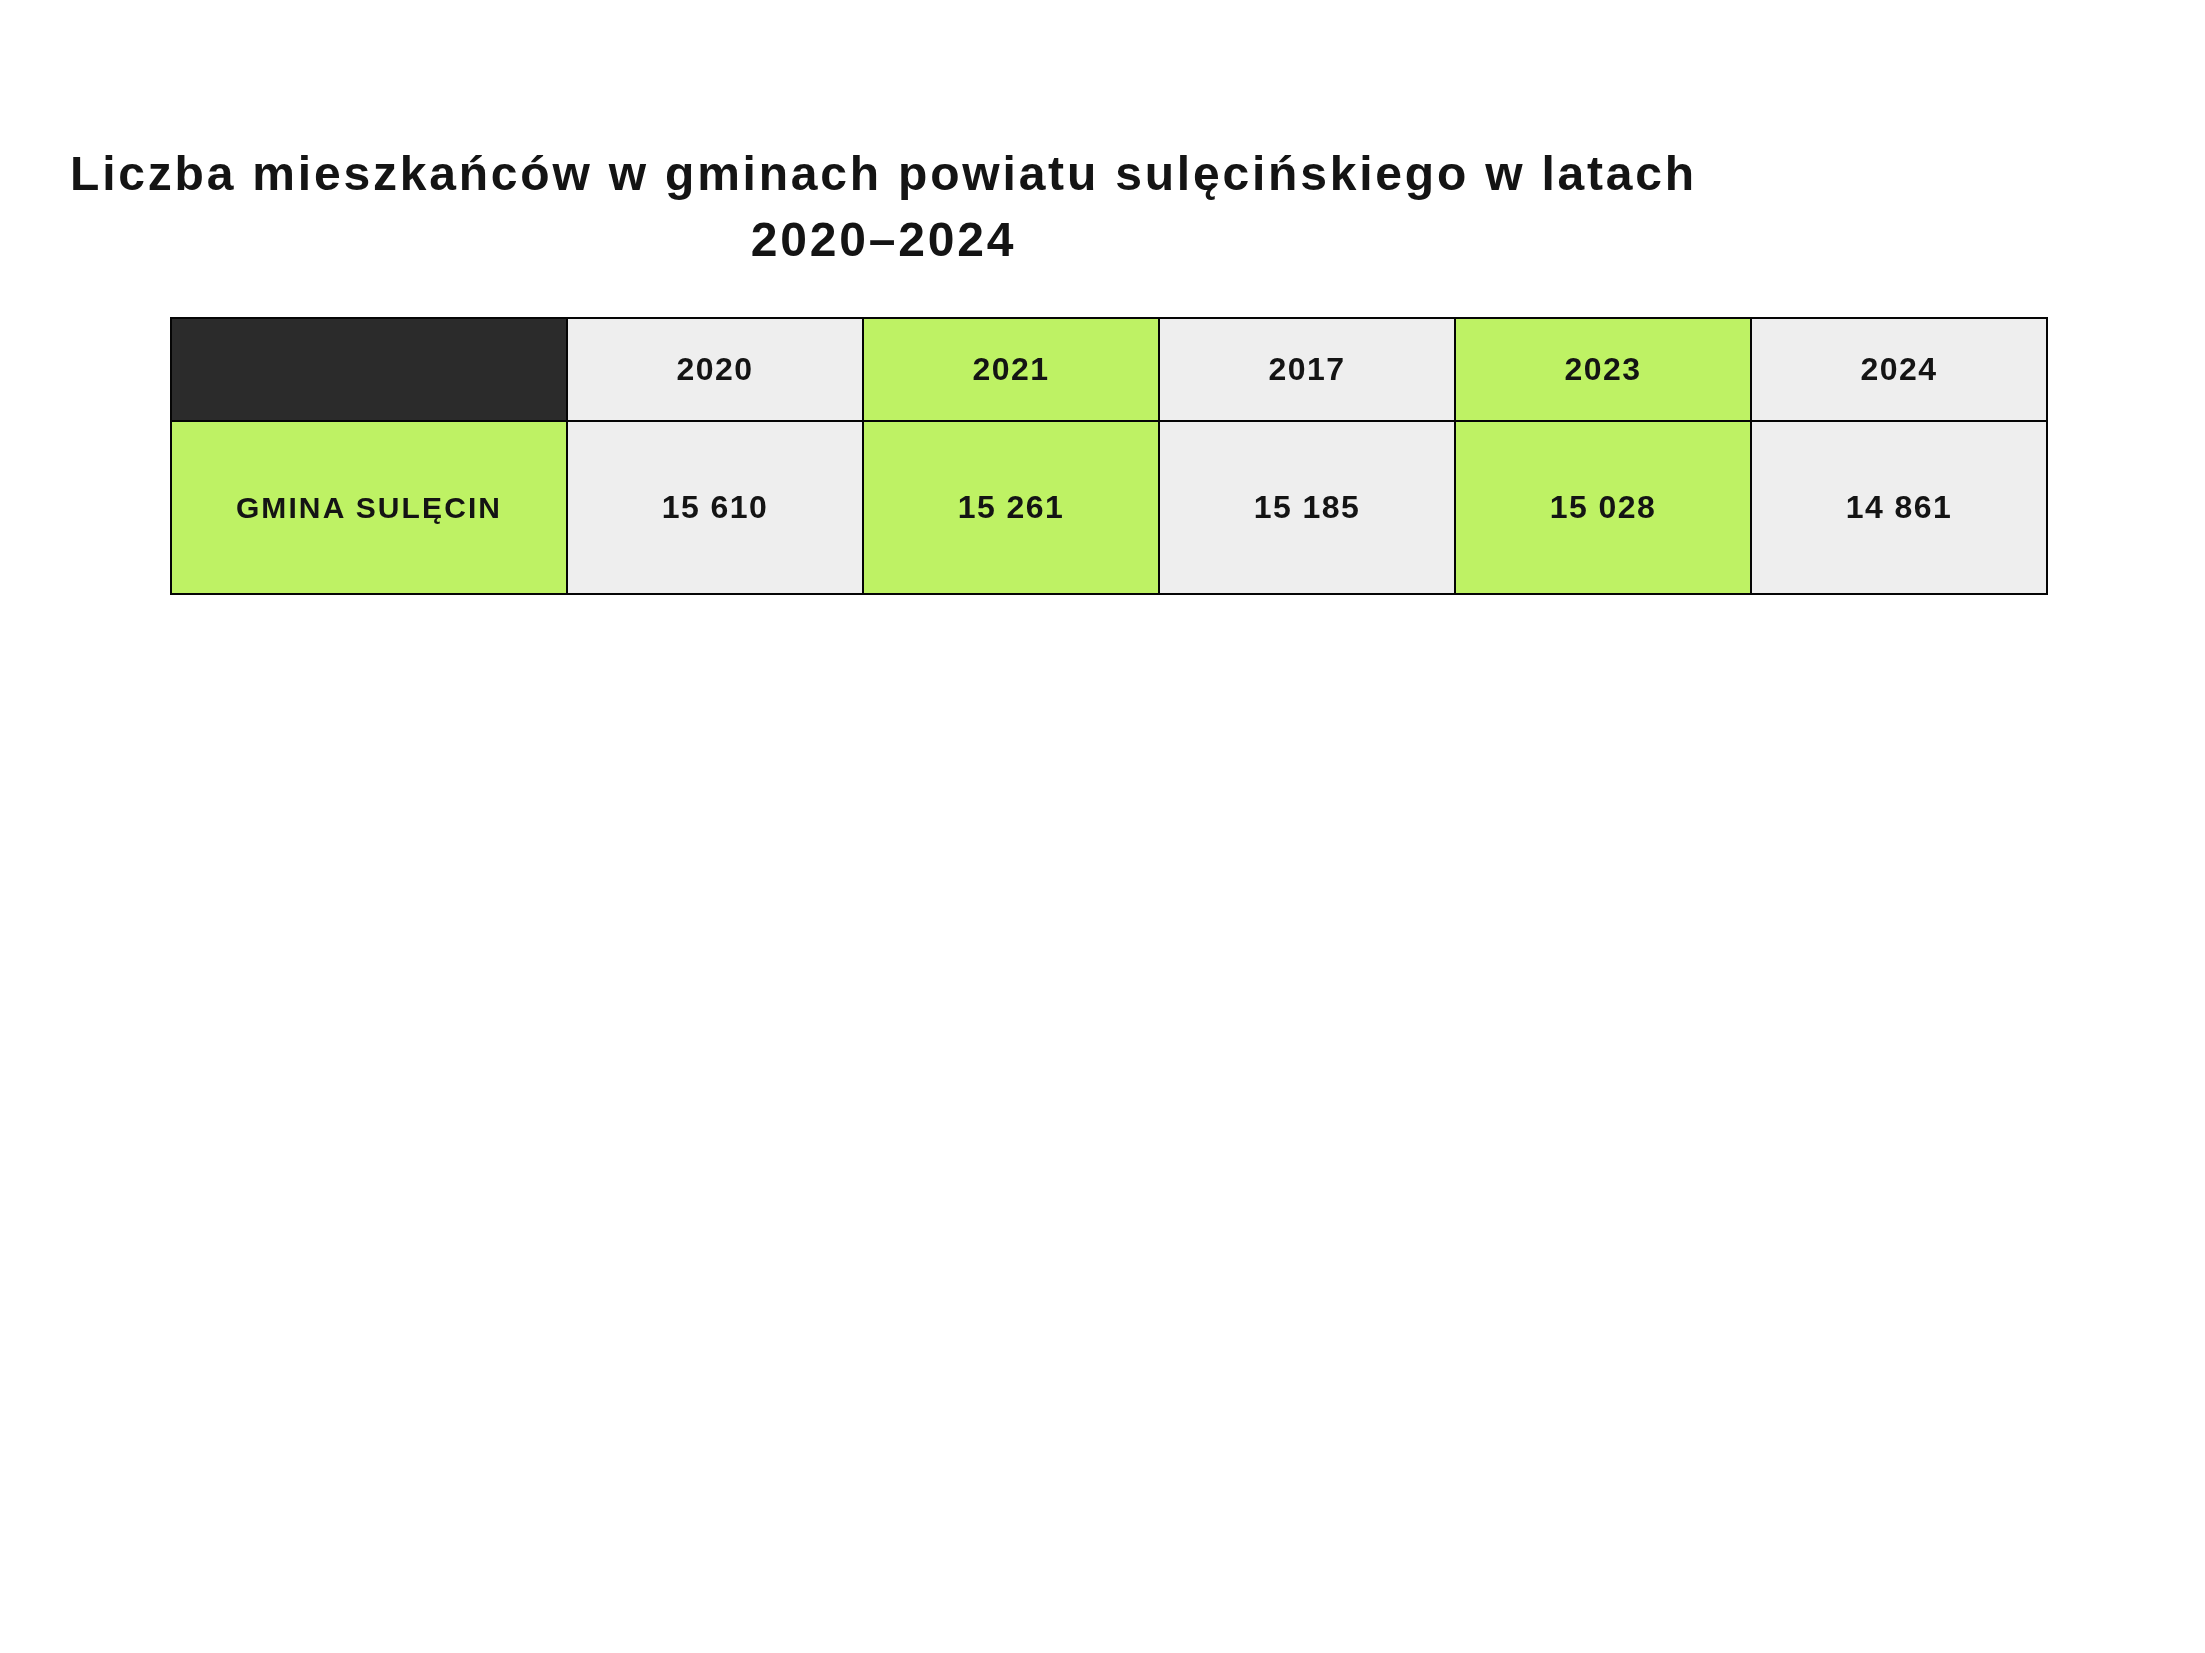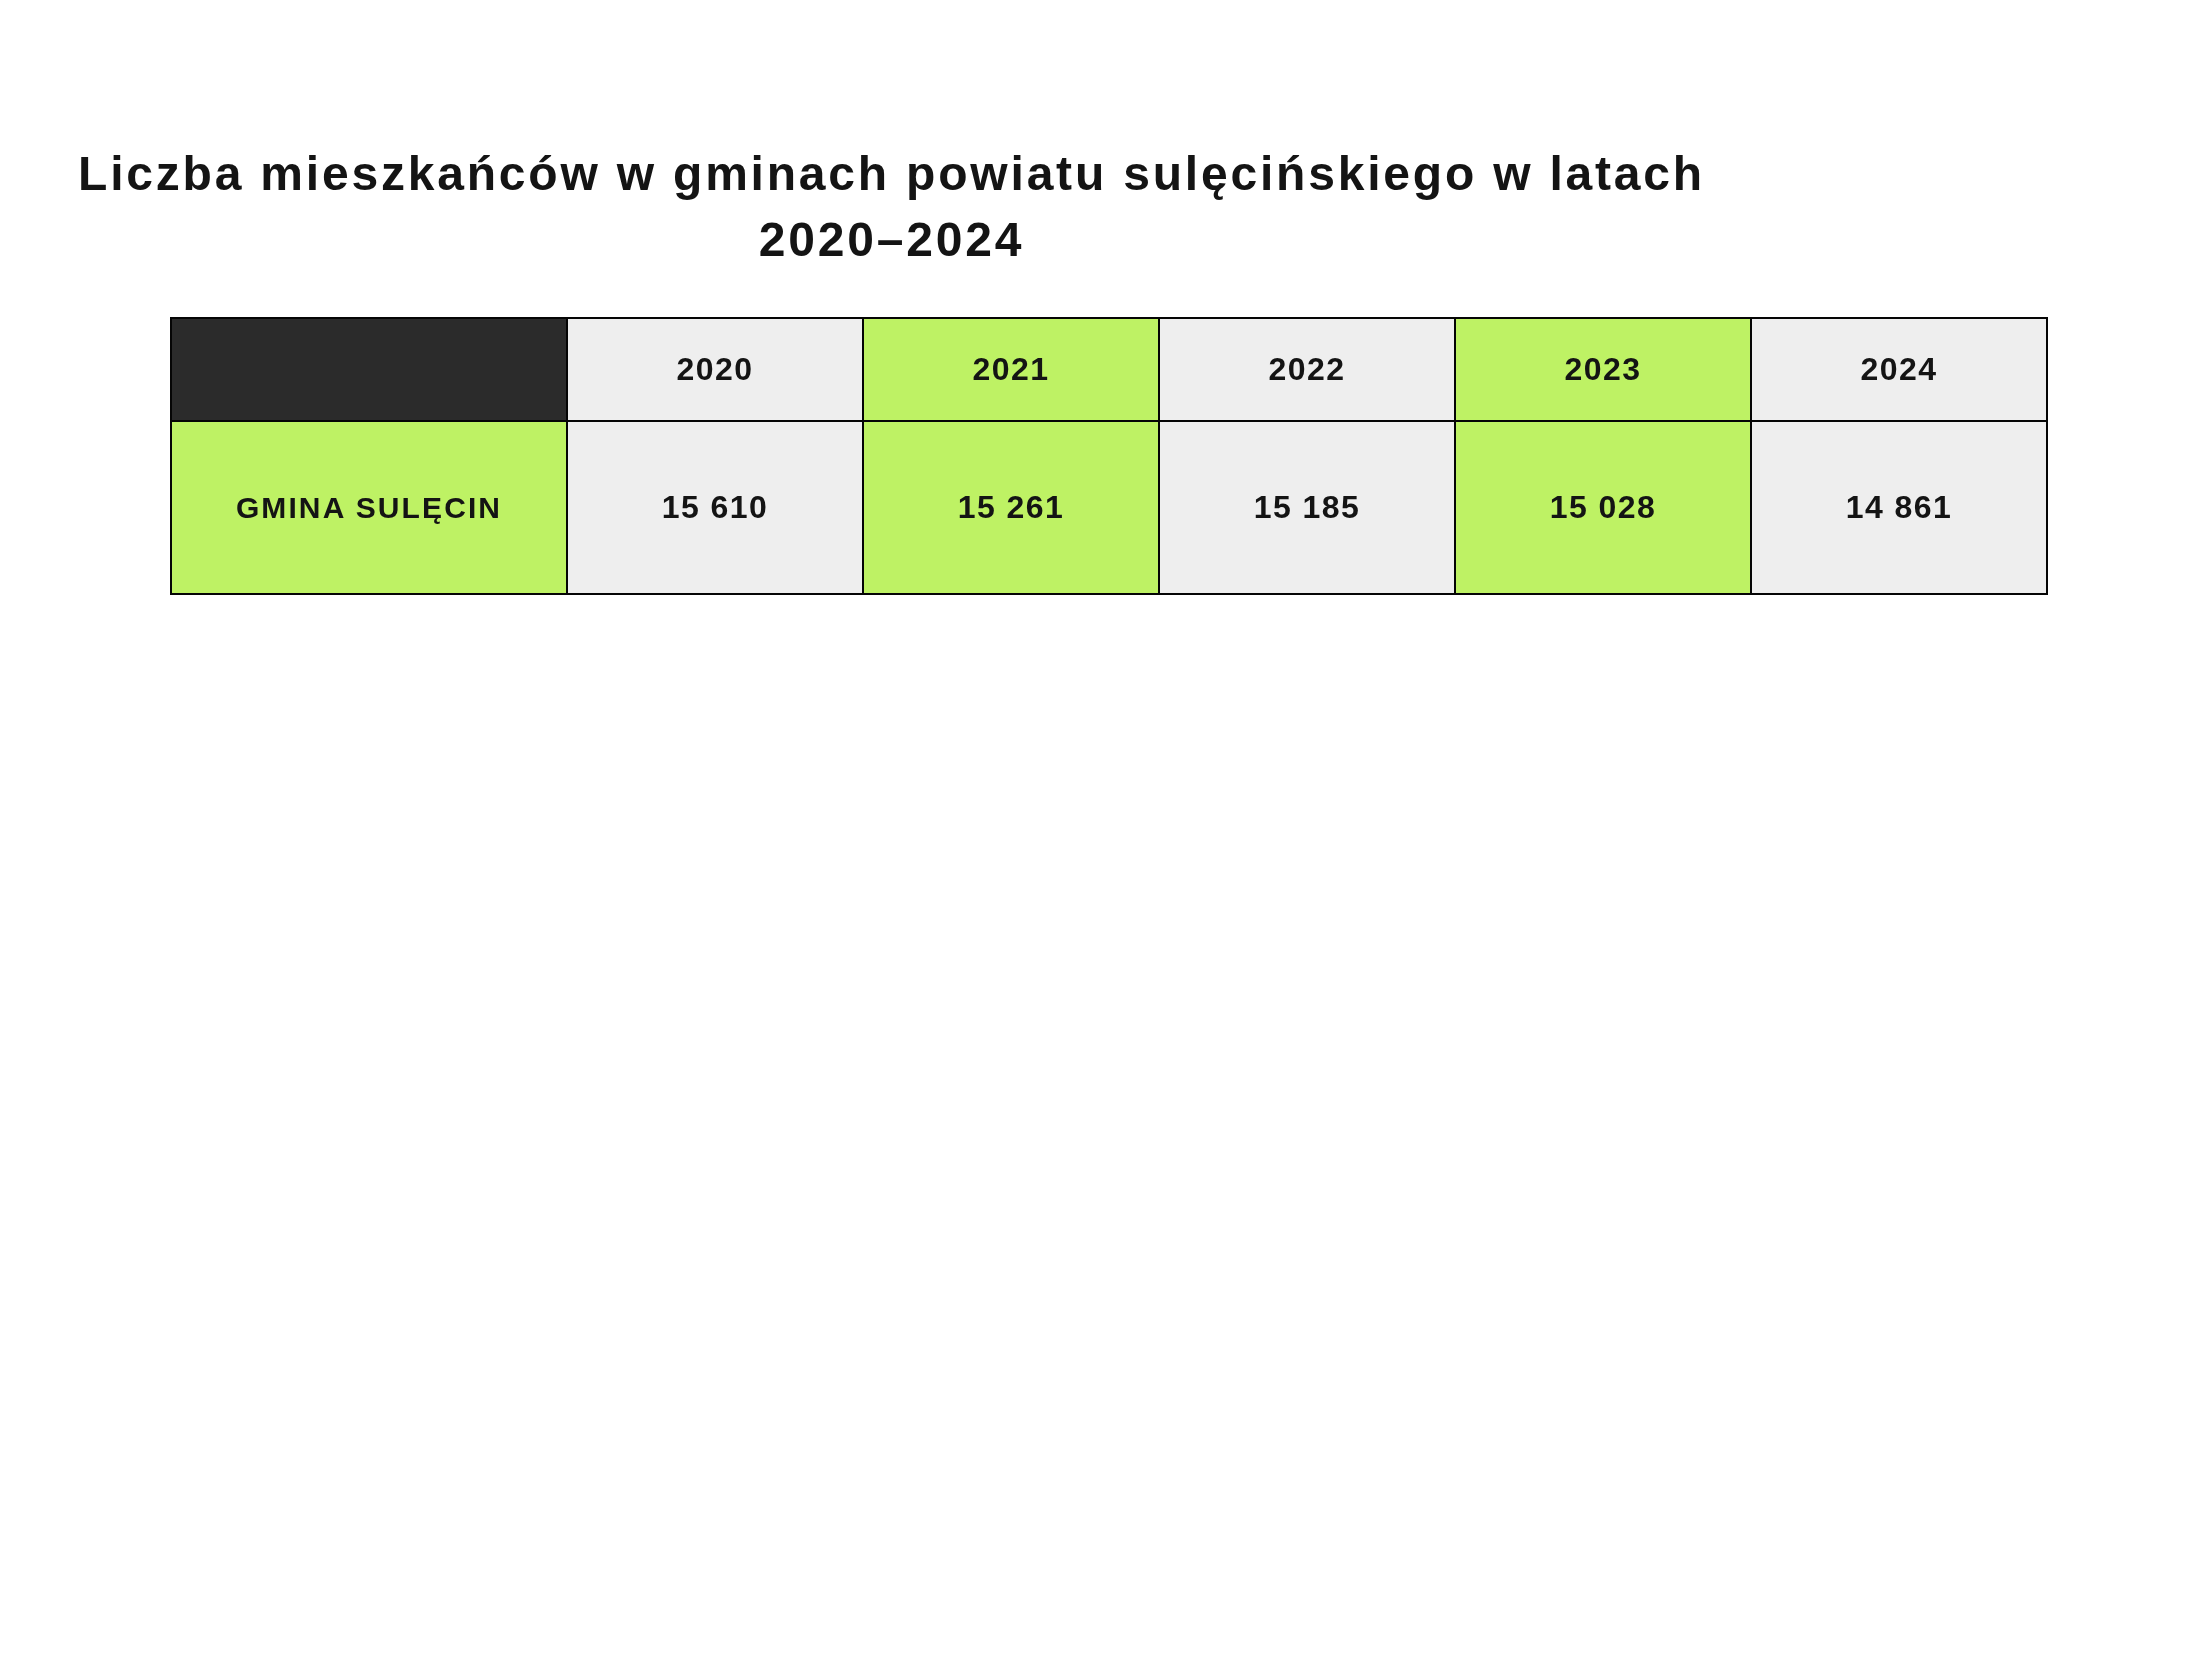--- a/index.html
+++ b/index.html
@@ -13,21 +13,21 @@
   }
   .canvas {
     position: relative;
     width: 2205px;
     height: 1654px;
     background: #ffffff;
   }
   .title {
     position: absolute;
     top: 141px;
-    left: 16px;
+    left: 8px;
     width: 1751px;
     text-align: center;
     font-size: 48px;
     font-weight: 700;
     letter-spacing: 2.8px;
     line-height: 1.38;
     color: #141414;
     margin: 0;
   }
   table.pop {
@@ -90,21 +90,21 @@
       <col style="width:296px">
       <col style="width:296px">
       <col style="width:296px">
       <col style="width:296px">
     </colgroup>
     <thead>
       <tr>
         <th class="corner"></th>
         <th class="year">2020</th>
         <th class="year">2021</th>
-        <th class="year">2022</th>
+        <th class="year">2017</th>
         <th class="year">2023</th>
         <th class="year">2024</th>
       </tr>
     </thead>
     <tbody>
       <tr>
         <th class="rowlabel">GMINA SULĘCIN</th>
         <td class="val">15 610</td>
         <td class="val">15 261</td>
         <td class="val">15 185</td>

